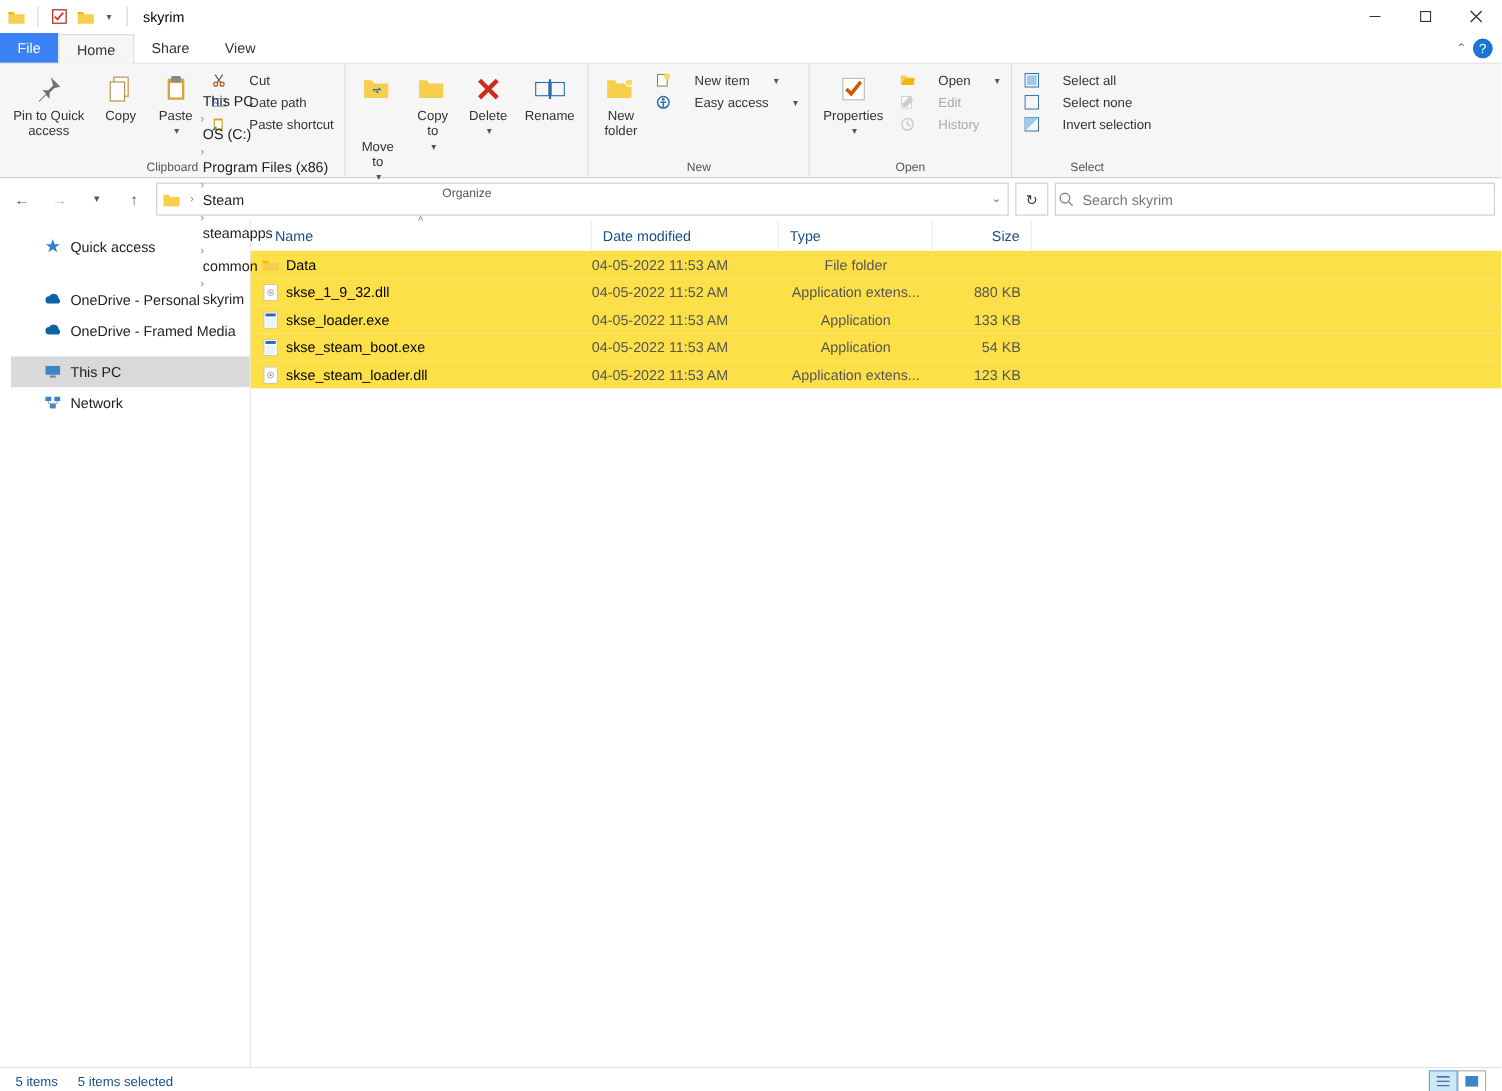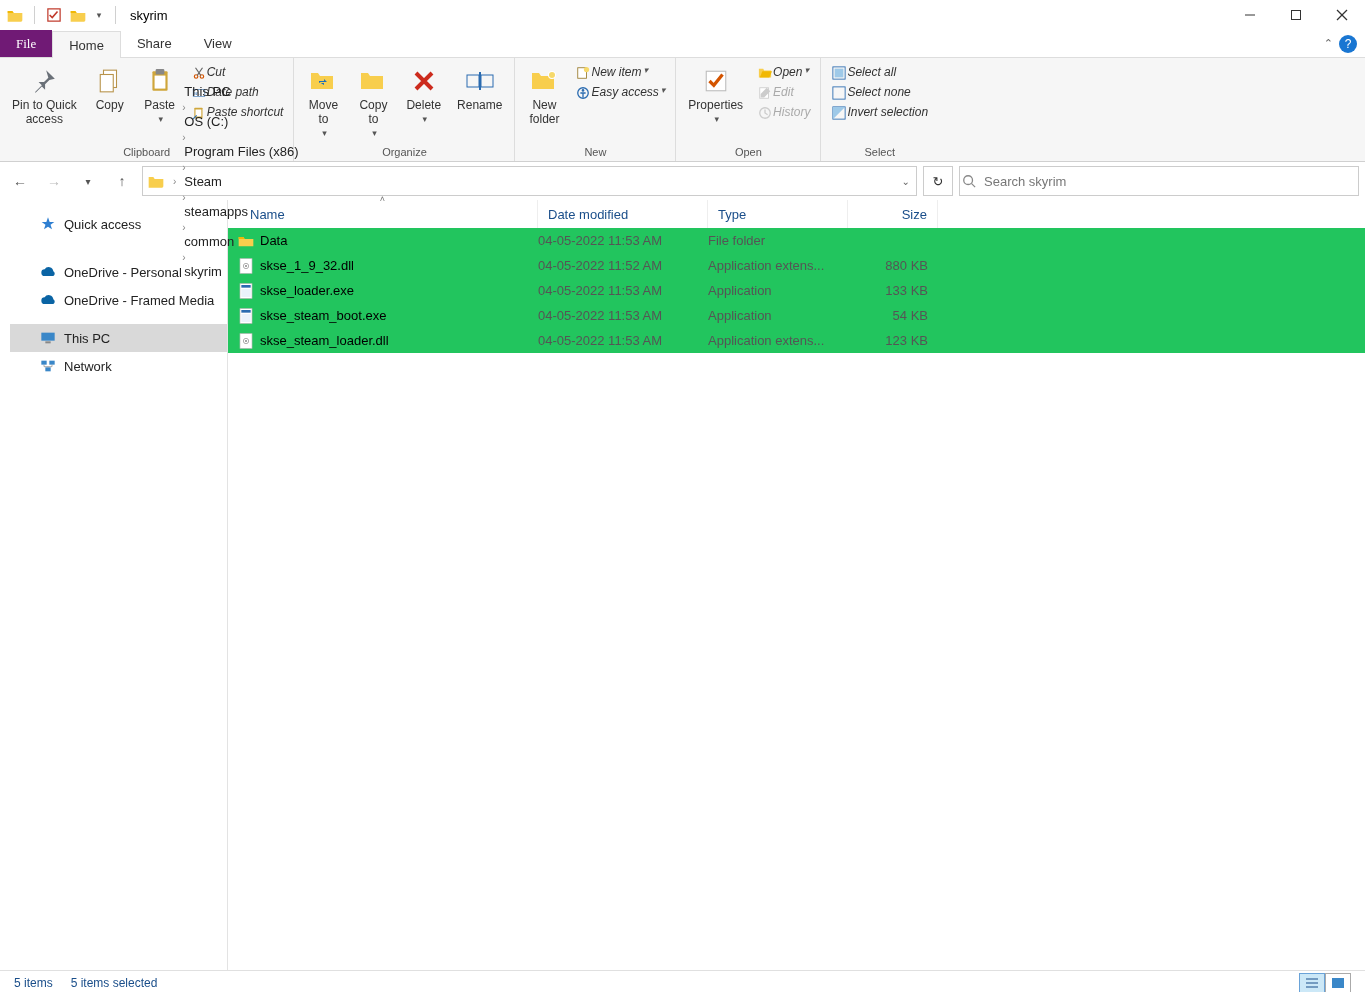--- a/index.html
+++ b/index.html
@@ -11,36 +11,36 @@
   .qat-icon { width: 18px; height: 18px; display: flex; align-items: center; justify-content: center; }
   .folder-icon-svg { width: 16px; height: 14px; }
   .qat-sep { width: 1px; height: 18px; background: #d0d0d0; margin: 0 4px; }
   .titlebar .title { margin-left: 10px; font-size: 13px; }
   .titlebar .winbtns { margin-left: auto; display: flex; }
   .winbtn { width: 46px; height: 30px; display: flex; align-items: center; justify-content: center; font-size: 12px; color:#333; }
 
   
   .tabs { height: 28px; display: flex; align-items: stretch; border-bottom: 1px solid #ddd; }
   .tab { padding: 0 16px; display: flex; align-items: center; font-size: 13px; color: #333; position: relative; }
-  .tab.file { background: #701a75; color: #fff; font-family: Liberation Serif, serif; }
+  .tab.file { background: #3b82f6; color: #fff; }
   .tab.active { background: #f6f6f6; border-top: 1px solid #ddd; border-left: 1px solid #ddd; border-right: 1px solid #ddd; position: relative; top: 1px; }
   .tabs .ribbon-ctrl { margin-left: auto; display: flex; align-items: center; padding-right: 8px; gap: 6px; }
   .help-badge { width: 18px; height: 18px; border-radius: 50%; background: #1976d2; color: #fff; display: flex; align-items: center; justify-content: center; font-size: 12px; }
   .ribbon-chevron { color:#666; font-size:11px; }
 
   
   .ribbon { height: 104px; background: #f6f6f6; border-bottom: 1px solid #d0d0d0; display: flex; }
   .ribbon-group { border-right: 1px solid #ddd; display: flex; flex-direction: column; padding: 2px 6px 0 6px; }
   .ribbon-group .body { flex: 1; display: flex; align-items: flex-start; gap: 4px; padding-top:4px; }
   .ribbon-group .label { text-align: center; font-size: 11px; color: #555; padding: 2px 0 3px 0; }
   .rbtn { display: flex; flex-direction: column; align-items: center; justify-content: flex-start; padding: 2px 6px; text-align: center; font-size: 12px; color: #333; gap: 2px; min-width:46px;}
   .rbtn .icon-slot { width: 30px; height: 30px; display: flex; align-items: center; justify-content: center; }
   .rbtn .lbl { line-height: 14px; }
   .smallbtns { display: flex; flex-direction: column; gap: 2px; }
-  .smallbtn { display: flex; gap: 0; font-size: 12px; color: #333; padding: 1px 4px; white-space:nowrap;font-style:italic;}
+  .smallbtn { display: flex; align-items: center; gap: 20px; font-size: 12px; color: #333; padding: 1px 4px; white-space:nowrap;}
   .smallbtn .mini-icon { width: 16px; height: 16px; display: flex; align-items: center; justify-content: center; }
   .caret-down { font-size:9px; color:#555; margin-left:2px;}
 
   
   .navbar { height: 38px; display: flex; align-items: center; gap: 6px; padding: 4px 6px; }
   .navbtn { width: 28px; height: 28px; display: flex; align-items: center; justify-content: center; color: #555; font-size:14px; }
   .navbtn.disabled { color: #bbb; }
   .breadcrumb { flex: 1; height: 30px; border: 1px solid #ccc; display: flex; align-items: center; padding-left: 4px; gap: 2px; position:relative;}
   .crumb { padding: 0 4px; font-size: 13px; color: #222; display:flex; align-items:center;}
   .crumb-sep { color: #888; font-size:10px; padding:0 2px;}
@@ -61,24 +61,24 @@
   .filepane { flex: 1; }
   .fileheader { display: flex; align-items: center; height: 28px; font-size: 13px; color: #1a4e8a; }
   .fileheader .col { padding-left: 10px; border-right: 1px solid #eee; height:100%; display:flex; align-items:center; position:relative;}
   .col.name  { width: 310px; padding-left:22px;}
   .col.date  { width: 170px; }
   .col.type  { width: 140px; text-align: center; }
   .col.size  { width: 90px; justify-content:flex-end; padding-right:10px;}
   .sort-ind { position:absolute; top:-6px; left:50%; transform:translateX(-50%); font-size:9px; color:#777; }
 
   .filelist .row { display: flex; align-items: center; height: 25px; font-size: 13px; }
-  .filelist .row.sel { background: #22c55e; }
+  .filelist .row.sel { background: #fde047; }
   .filelist .row .cname { width: 310px; display:flex; align-items:center; gap:6px; padding-left:10px;}
   .filelist .row .cdate { width: 170px; color:#555;}
-  .filelist .row .ctype { width: 140px; color:#555; white-space:nowrap; overflow:hidden; text-overflow:ellipsis;}
+  .filelist .row .ctype { width: 140px; color:#555; white-space:nowrap; overflow:hidden; text-overflow:ellipsis;text-align:center;}
   .filelist .row .csize { width: 90px; text-align:right; padding-right:10px; color:#555;}
   .file-icon { width:16px; height:16px; display:flex; align-items:center; justify-content:center;}
 
   
   .statusbar { height: 24px; border-top: 1px solid #e0e0e0; display: flex; align-items: center; padding: 0 14px; font-size: 12px; color: #1a4e8a; gap: 18px; }
   .statusbar .views { margin-left:auto; display:flex; gap:0; }
   .viewbtn { width:26px; height:20px; border:1px solid #aaa; display:flex; align-items:center; justify-content:center; font-size:11px; }
   .viewbtn.active { background:#cce8f7; border-color:#6aa3d8;}
 
   
@@ -213,21 +213,21 @@
 
   <div class="ribbon-group">
     <div class="body">
       <div class="rbtn">
         <span class="icon-slot">
             <svg width="28" height="24" viewBox="0 0 28 24">
               <path fill="#f8ce4d" d="M2 4h7l2 3h13v13H2z"></path>
               <path fill="#1e6fb8" d="M10 13h8l-3-3v2h-5v2h5v2z"></path>
             </svg>
           </span>
-        <span class="lbl" style="white-space:pre-line;">Move
+        <span class="lbl" style="white-space:pre-line;margin-top:28px;">Move
 to</span>
           <span class="caret-down">▾</span>
       </div>
       <div class="rbtn">
         <span class="icon-slot">
             <svg width="28" height="24" viewBox="0 0 28 24">
               <path fill="#f8ce4d" d="M2 4h7l2 3h13v13H2z"></path>
             </svg>
           </span>
         <span class="lbl" style="white-space:pre-line;">Copy

